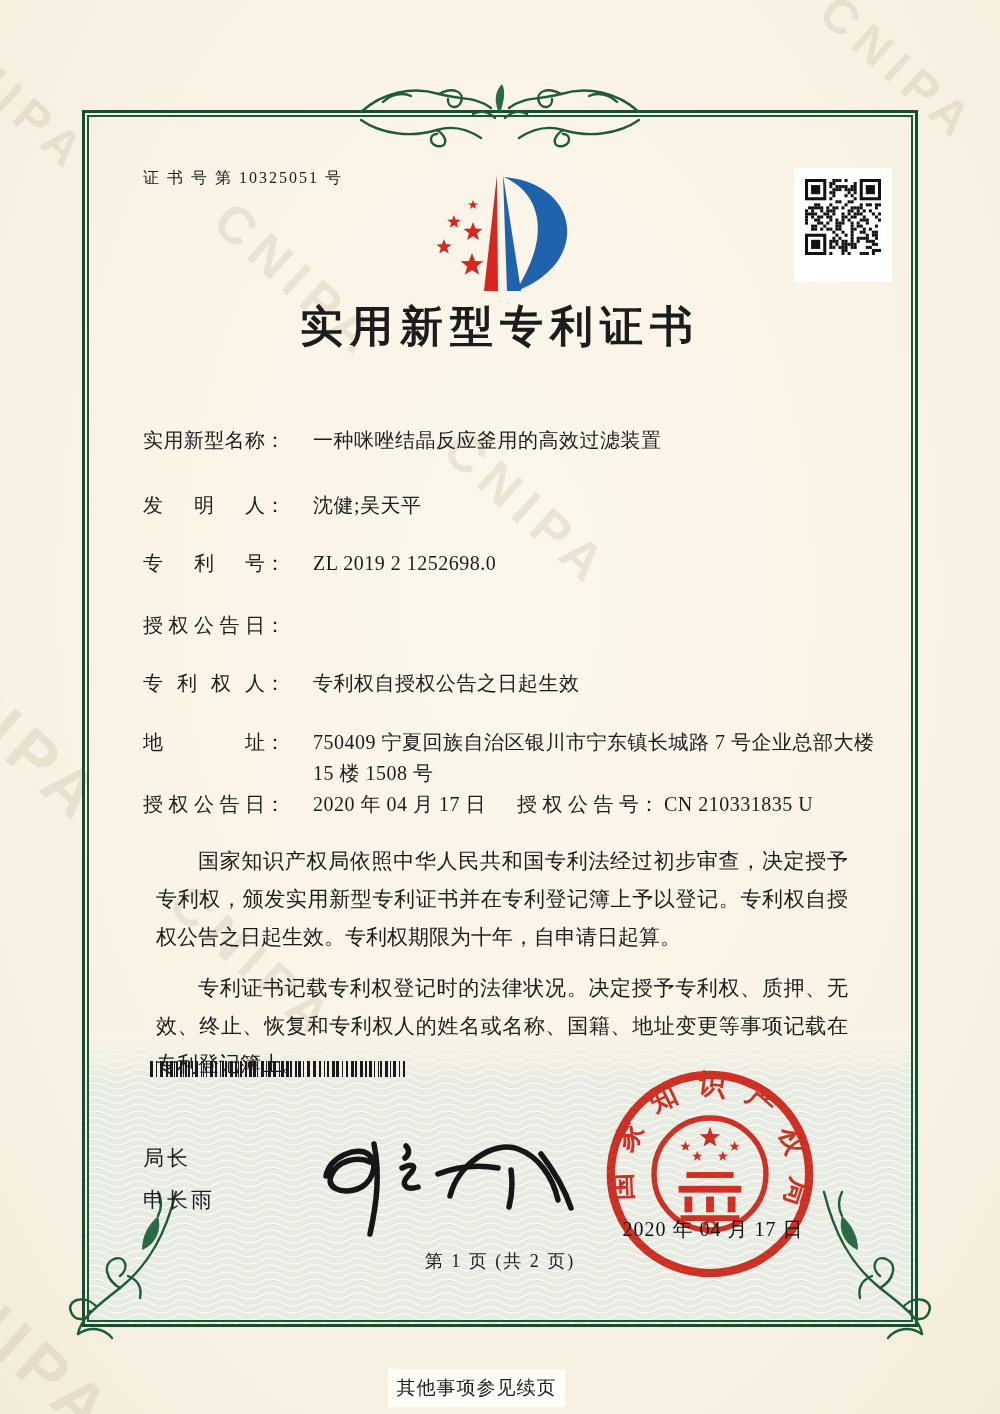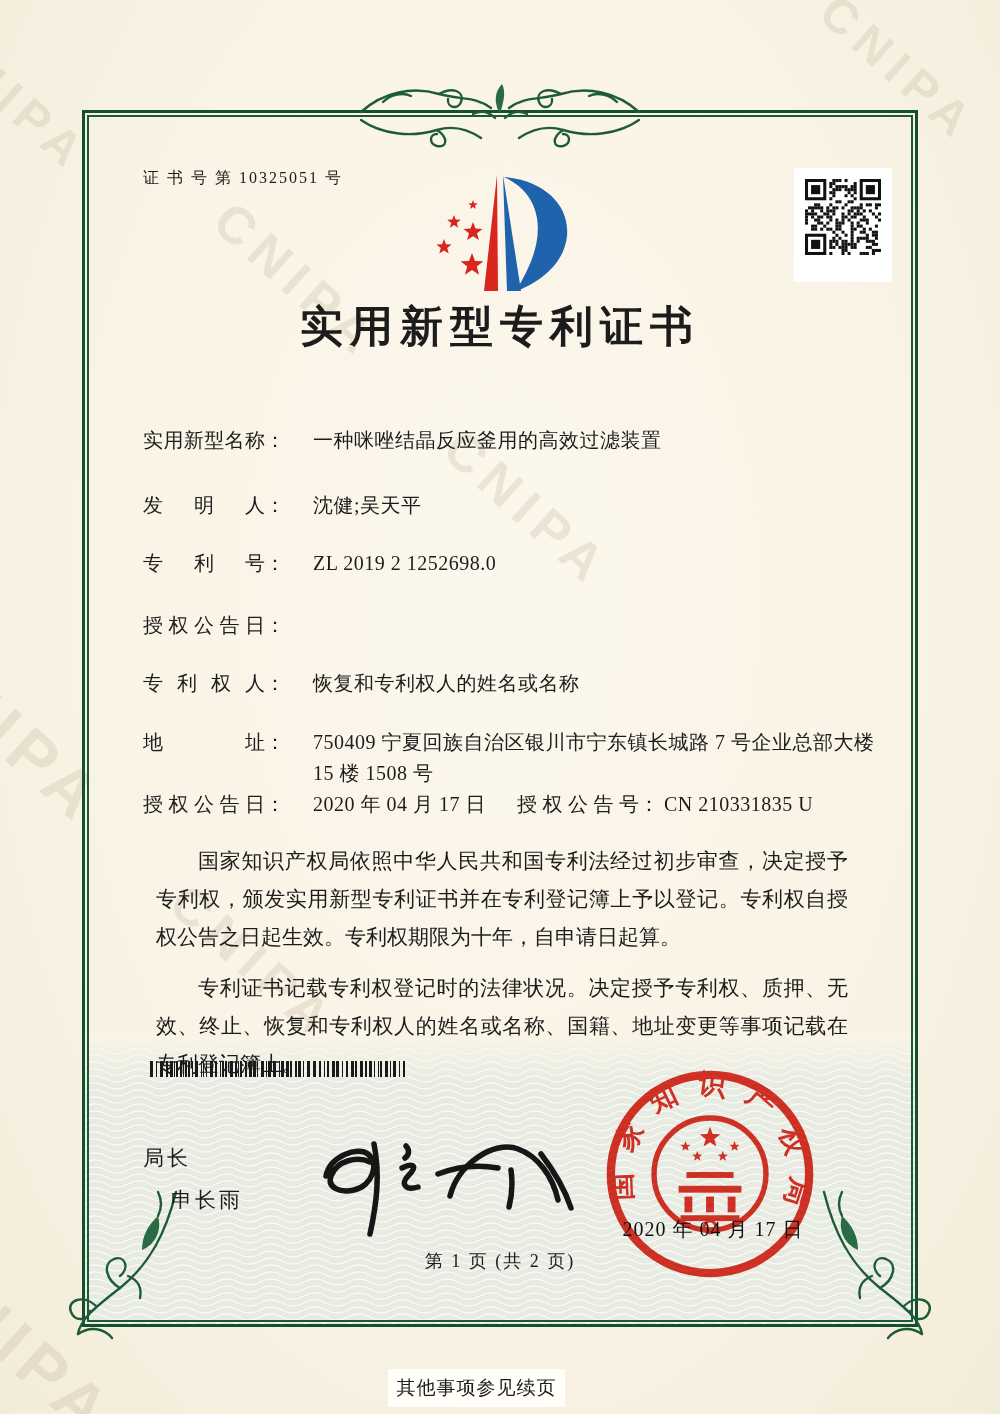--- a/index.html
+++ b/index.html
@@ -390,21 +390,21 @@
   </div>
   <div class="row" style="top:548px;">
     <span class="lbl">专利号</span><span class="colon">：</span>
     <span class="val">ZL 2019 2 1252698.0</span>
   </div>
   <div class="row" style="top:610px;">
     <span class="lbl">授权公告日</span><span class="colon">：</span>
   </div>
   <div class="row" style="top:668px;">
     <span class="lbl">专利权人</span><span class="colon">：</span>
-    <span class="val">恢复和专利权人的姓名或名称</span>
+    <span class="val">专利权自授权公告之日起生效</span>
   </div>
   <div class="row" style="top:727px;">
     <span class="lbl">地址</span><span class="colon">：</span>
     <span class="val" style="line-height:31px;">750409 宁夏回族自治区银川市宁东镇长城路 7 号企业总部大楼 15 楼 1508 号</span>
   </div>
   <div class="row" style="top:789px;">
     <span class="lbl">授权公告日</span><span class="colon">：</span>
     <span class="val">2020 年 04 月 17 日</span>
     <span class="grp2">
       <span class="lbl">授权公告号</span><span class="colon">：</span>
@@ -476,21 +476,21 @@
       <rect x="228" y="0" width="1" height="16" fill="#1a1a1a"></rect>
       <rect x="230" y="0" width="2" height="16" fill="#1a1a1a"></rect>
       <rect x="235" y="0" width="3" height="16" fill="#1a1a1a"></rect>
       <rect x="240" y="0" width="1" height="16" fill="#1a1a1a"></rect>
       <rect x="243" y="0" width="3" height="16" fill="#1a1a1a"></rect>
       <rect x="249" y="0" width="1" height="16" fill="#1a1a1a"></rect>
       <rect x="253" y="0" width="2" height="16" fill="#1a1a1a"></rect>
     </svg>
 
   <div class="officer" style="top:1144px;">局长</div>
-  <div class="officer" style="top:1186px;margin-left:28px;">申长雨</div>
+  <div class="officer" style="top:1186px;">申长雨</div>
 
   <svg class="sig" width="270" height="175" viewBox="0 0 270 175">
     <g stroke="#161616" stroke-width="5.5" fill="none" stroke-linecap="round" stroke-linejoin="round">
       <path d="M16,82 C20,62 48,52 58,60 C70,70 62,92 44,96 C30,99 17,94 21,82 C27,66 48,62 60,68"></path>
       <path d="M64,50 C70,80 67,108 60,140"></path>
       <path d="M96,52 C100,56 99,61 95,64"></path>
       <path d="M92,74 C104,68 108,72 98,82 C90,90 96,97 108,93"></path>
       <path d="M128,80 C148,72 166,70 188,74"></path>
       <path d="M140,102 C148,70 184,46 208,55 C228,62 243,83 248,106"></path>
       <path d="M201,76 C203,90 202,101 199,113"></path>

